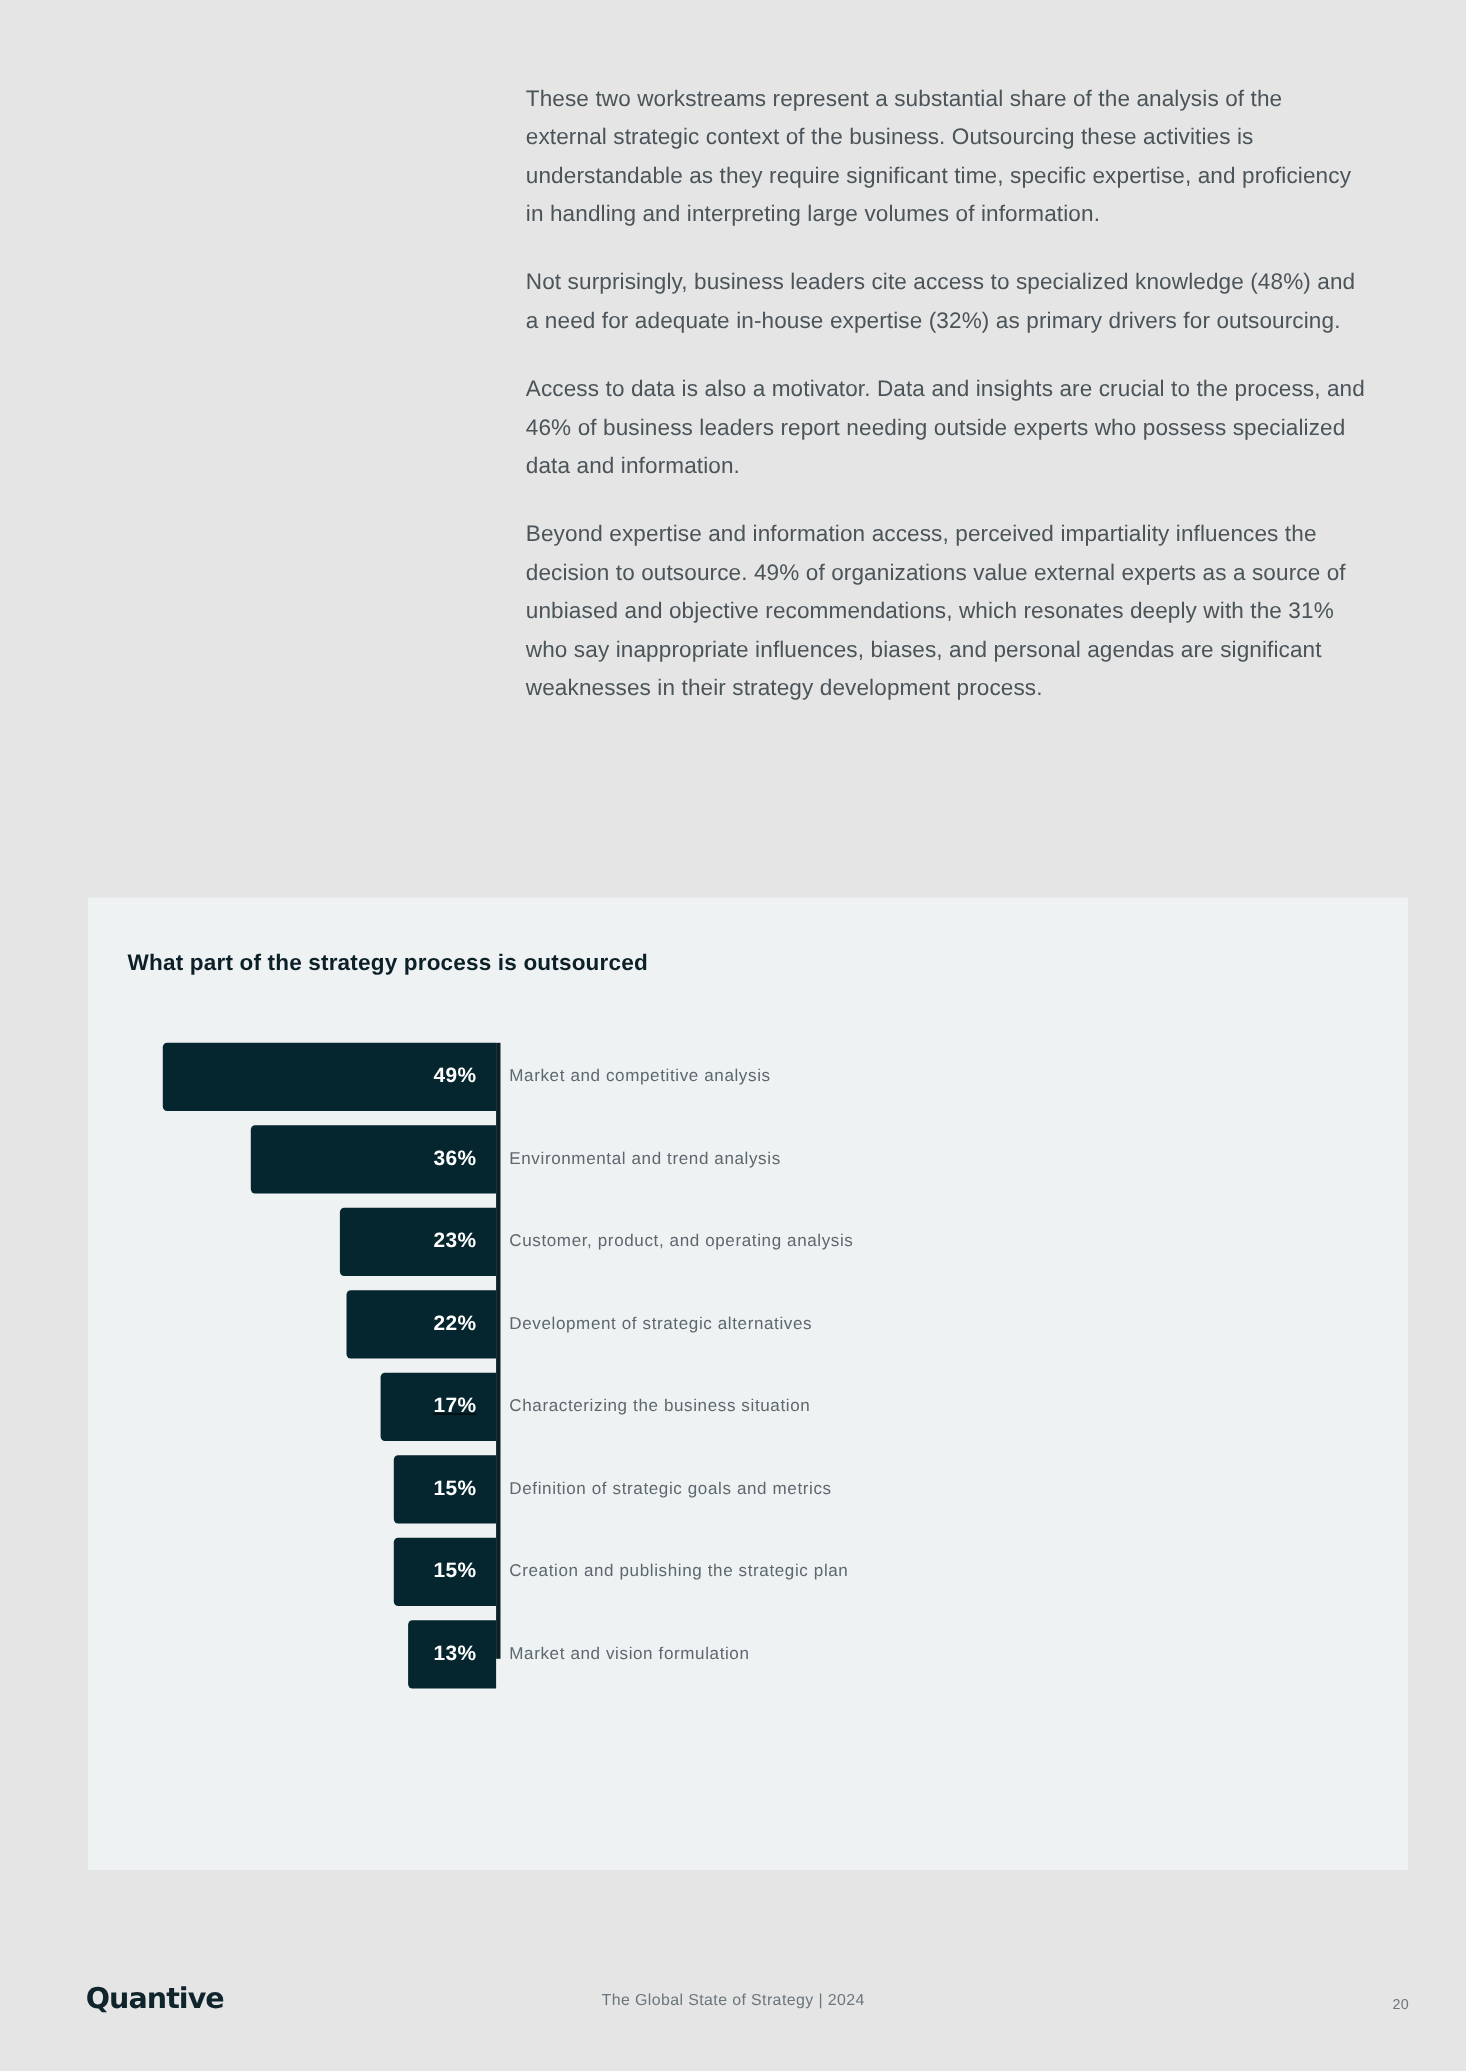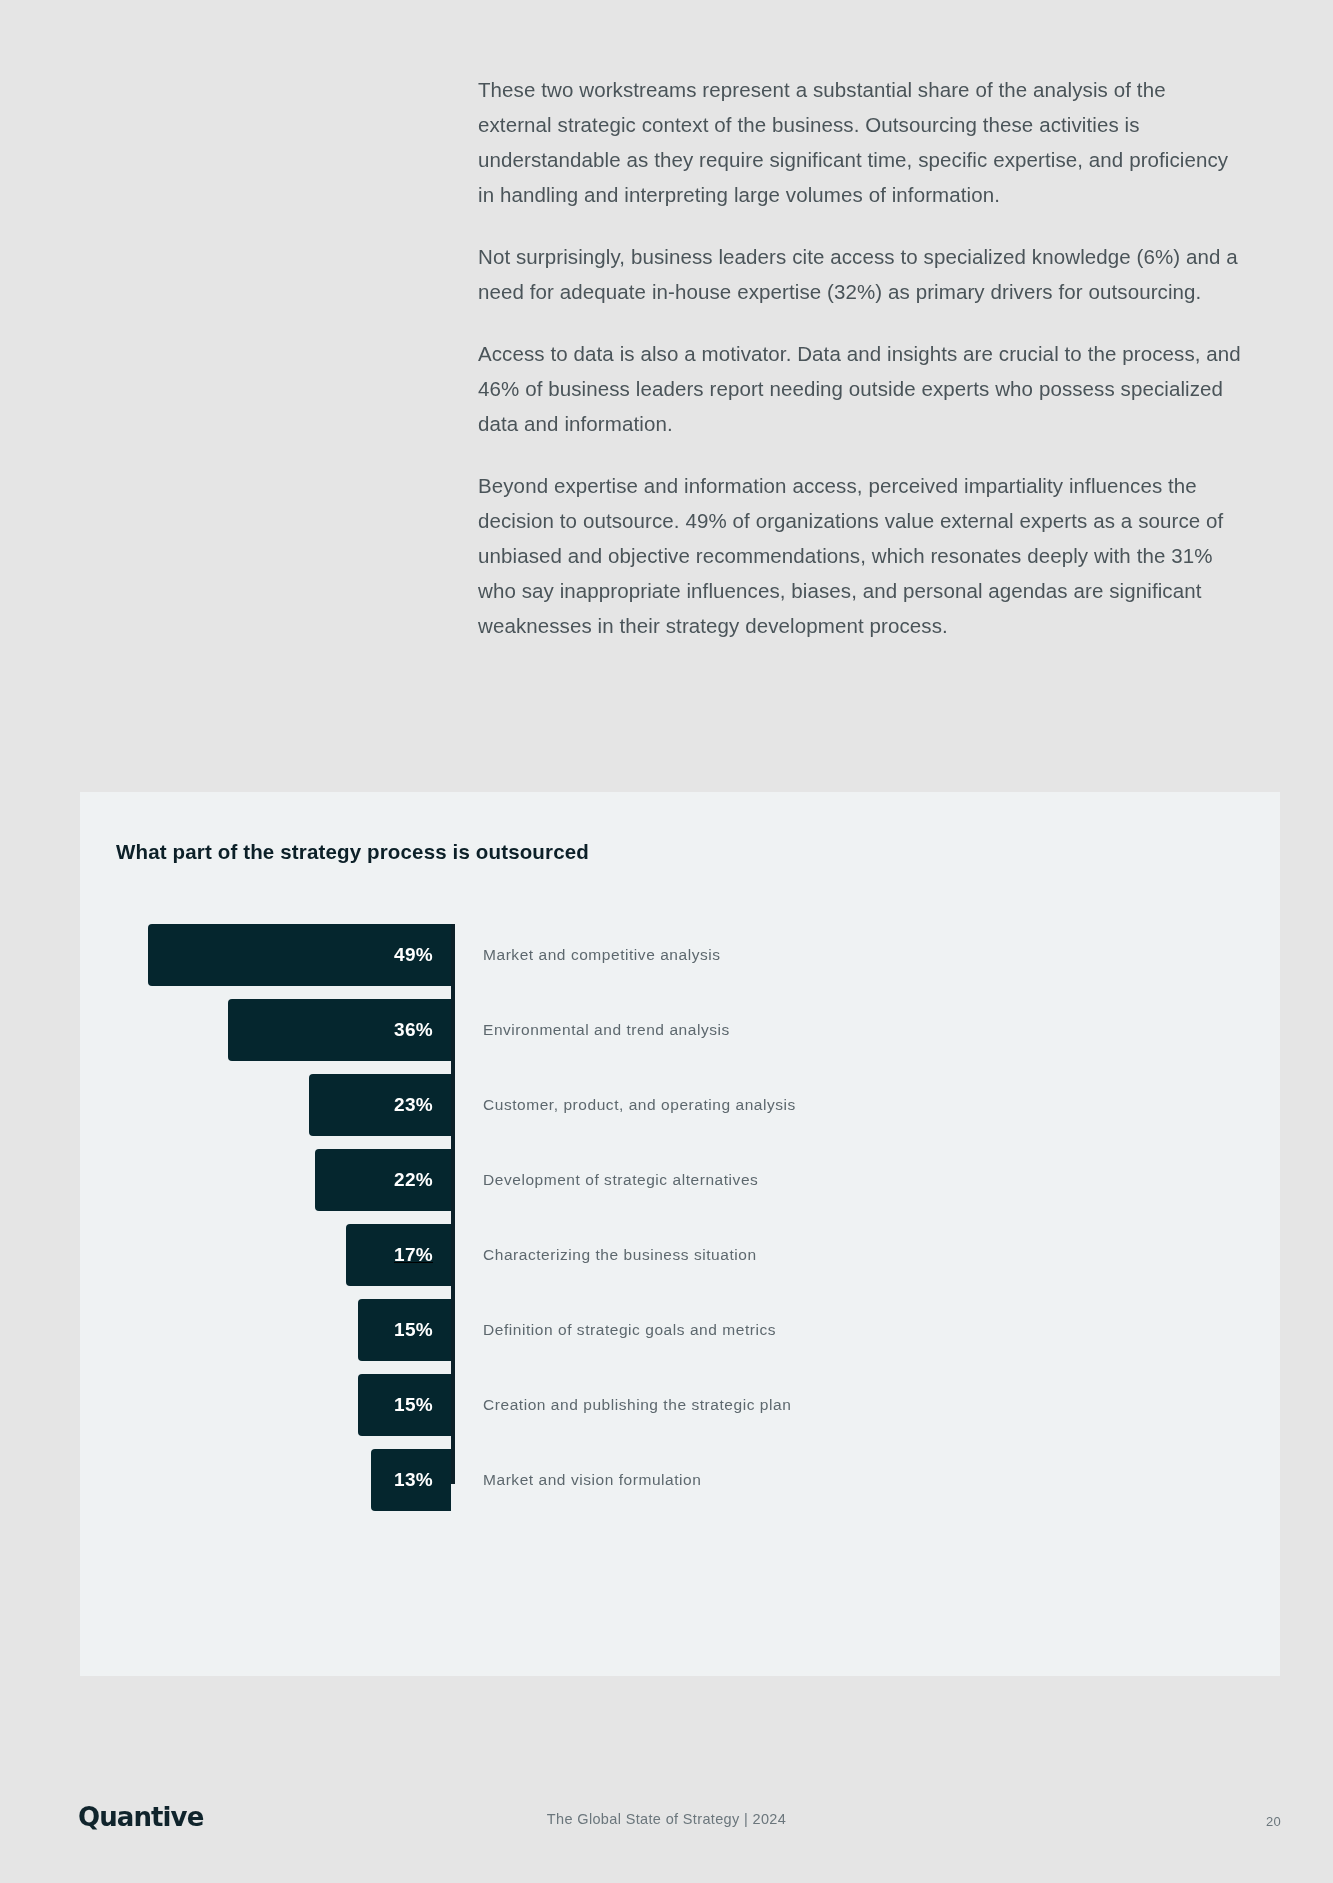--- a/index.html
+++ b/index.html
@@ -34,21 +34,21 @@
     letter-spacing: 0.1px;
     margin-bottom: 27px;
     font-weight: 400;
   }
   .body-paragraph:last-child { margin-bottom: 0; }
 
   
   .chart-panel {
     position: absolute;
     left: 80px;
-    top: 792px;
+    top: 816px;
     width: 1200px;
     height: 884px;
     background: #eff2f3;
   }
 
   .chart-title {
     position: absolute;
     left: 36px;
     top: 48px;
     font-size: 20.5px;
@@ -110,21 +110,21 @@
 
   .bar-value {
     color: #ffffff;
     font-size: 19px;
     font-weight: 700;
     letter-spacing: 0.3px;
     white-space: nowrap;
   }
 
   .bar-label {
-    margin-left: 32px;
+    margin-left: 12px;
     font-size: 15.5px;
     color: #5d686e;
     letter-spacing: 0.55px;
     white-space: nowrap;
   }
 
   
   .footer {
     position: absolute;
     left: 0;
@@ -164,21 +164,21 @@
     letter-spacing: 0.3px;
   }
 </style>
 </head>
 <body>
 
 <div class="page">
 
   <div class="body-column">
     <p class="body-paragraph">These two workstreams represent a substantial share of the analysis of the external strategic context of the business. Outsourcing these activities is understandable as they require significant time, specific expertise, and proficiency in handling and interpreting large volumes of information.</p>
-    <p class="body-paragraph">Not surprisingly, business leaders cite access to specialized knowledge (6%) and a need for adequate in-house expertise (32%) as primary drivers for outsourcing.</p>
+    <p class="body-paragraph">Not surprisingly, business leaders cite access to specialized knowledge (48%) and a need for adequate in-house expertise (32%) as primary drivers for outsourcing.</p>
     <p class="body-paragraph">Access to data is also a motivator. Data and insights are crucial to the process, and 46% of business leaders report needing outside experts who possess specialized data and information.</p>
     <p class="body-paragraph">Beyond expertise and information access, perceived impartiality influences the decision to outsource. 49% of organizations value external experts as a source of unbiased and objective recommendations, which resonates deeply with the 31% who say inappropriate influences, biases, and personal agendas are significant weaknesses in their strategy development process.</p>
   </div>
 
   <div class="chart-panel">
     <div class="chart-title">What part of the strategy process is outsourced</div>
 
     <div class="chart-area">
       <div class="axis-line"></div>
       <div class="bars" id="bar-list">

